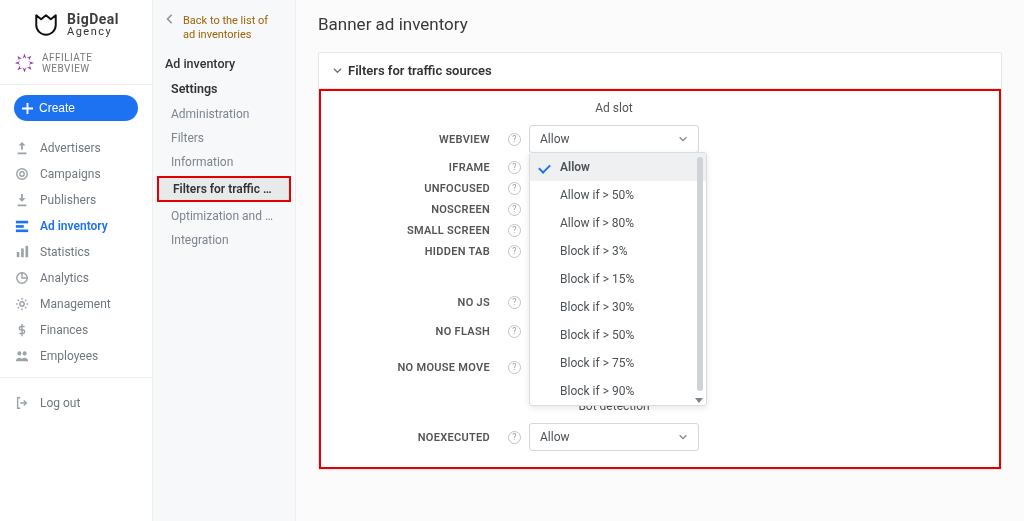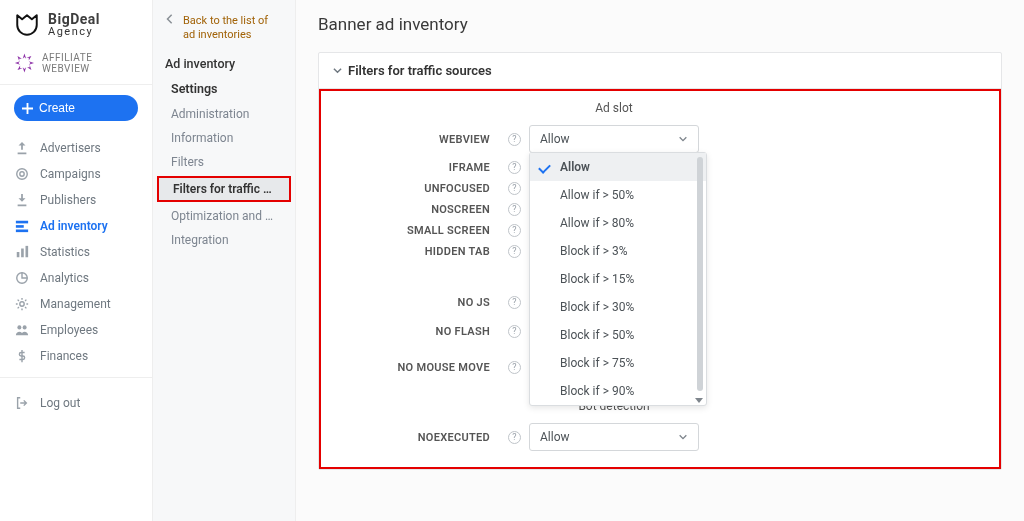--- a/index.html
+++ b/index.html
@@ -22,20 +22,21 @@
     background: #ffffff;
     border-right: 1px solid #eeeeee;
     display: flex;
     flex-direction: column;
   }
   .brand {
     padding: 12px 14px 8px;
     display: flex;
     gap: 8px;
     align-items: center;
+    margin-left: 19px;
   }
   .brand .logo-svg { width: 26px; height: 26px; }
   .brand-text .l1 { font-weight: 700; font-size: 14px; letter-spacing: 0.5px; line-height: 14px; }
   .brand-text .l2 { font-size: 11px; letter-spacing: 1.5px; color: #333; line-height: 12px; }
   .aff-row {
     padding: 6px 14px 10px;
     display: flex;
     gap: 7px;
     align-items: center;
     border-bottom: 1px solid #eeeeee;
@@ -314,35 +315,35 @@
       <span class="ic">
           <svg width="14" height="14" viewBox="0 0 16 16" fill="none" stroke="currentColor" stroke-width="1.6">
             <circle cx="8" cy="8" r="2.5"></circle>
             <path d="M8 1v2M8 13v2M1 8h2M13 8h2M3 3l1.5 1.5M11.5 11.5L13 13M13 3l-1.5 1.5M4.5 11.5L3 13"></path>
           </svg>
         </span>
       <span>Management</span>
     </li>
     <li>
       <span class="ic">
+          <svg width="14" height="14" viewBox="0 0 16 16" fill="none" stroke="currentColor" stroke-width="1.6">
+            <path d="M8 1v14M11 4H7a2 2 0 000 4h2a2 2 0 010 4H5"></path>
+          </svg>
+        </span>
+      <span>Finances</span>
+    </li>
+    <li>
+      <span class="ic">
           <svg width="14" height="14" viewBox="0 0 16 16" fill="currentColor">
             <circle cx="5" cy="5" r="2.3"></circle>
             <circle cx="11" cy="5" r="2.3"></circle>
             <path d="M1 14c0-2.5 2-4 4-4s4 1.5 4 4M7 14c0-2.5 2-4 4-4s4 1.5 4 4"></path>
           </svg>
         </span>
       <span>Employees</span>
-    </li>
-    <li>
-      <span class="ic">
-          <svg width="14" height="14" viewBox="0 0 16 16" fill="none" stroke="currentColor" stroke-width="1.6">
-            <path d="M8 1v14M11 4H7a2 2 0 000 4h2a2 2 0 010 4H5"></path>
-          </svg>
-        </span>
-      <span>Finances</span>
     </li>
   </ul>
 
   <div class="nav-sep"></div>
 
   <ul class="nav-list">
     <li>
       <span class="ic">
           <svg width="14" height="14" viewBox="0 0 16 16" fill="none" stroke="currentColor" stroke-width="1.6">
             <path d="M6 2H3v12h3M10 5l3 3-3 3M13 8H6"></path>
@@ -362,22 +363,22 @@
       <div>Back to the list of</div>
       <div>ad inventories</div>
     </div>
   </div>
 
   <div class="sub-h1">Ad inventory</div>
 
   <div class="sub-group-title">Settings</div>
   <ul class="sub-list">
     <li>Administration</li>
+    <li>Filters</li>
     <li>Information</li>
-    <li>Filters</li>
     <li class="hl">Filters for traffic sour…</li>
     <li>Optimization and rules</li>
     <li>Integration</li>
   </ul>
 </aside>
 
 <main class="col-main">
   <div class="page-title">Banner ad inventory</div>
 
   <section class="panel">

